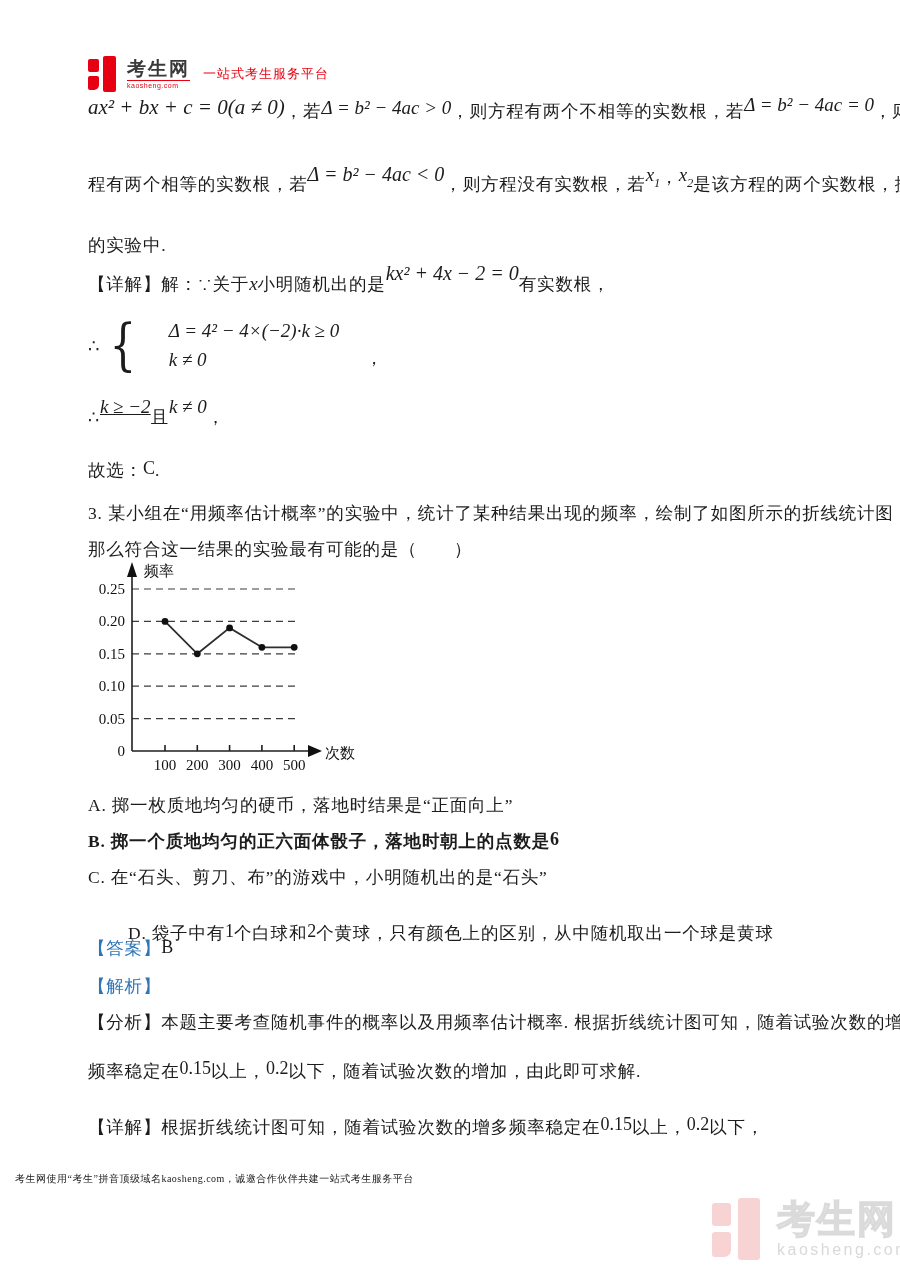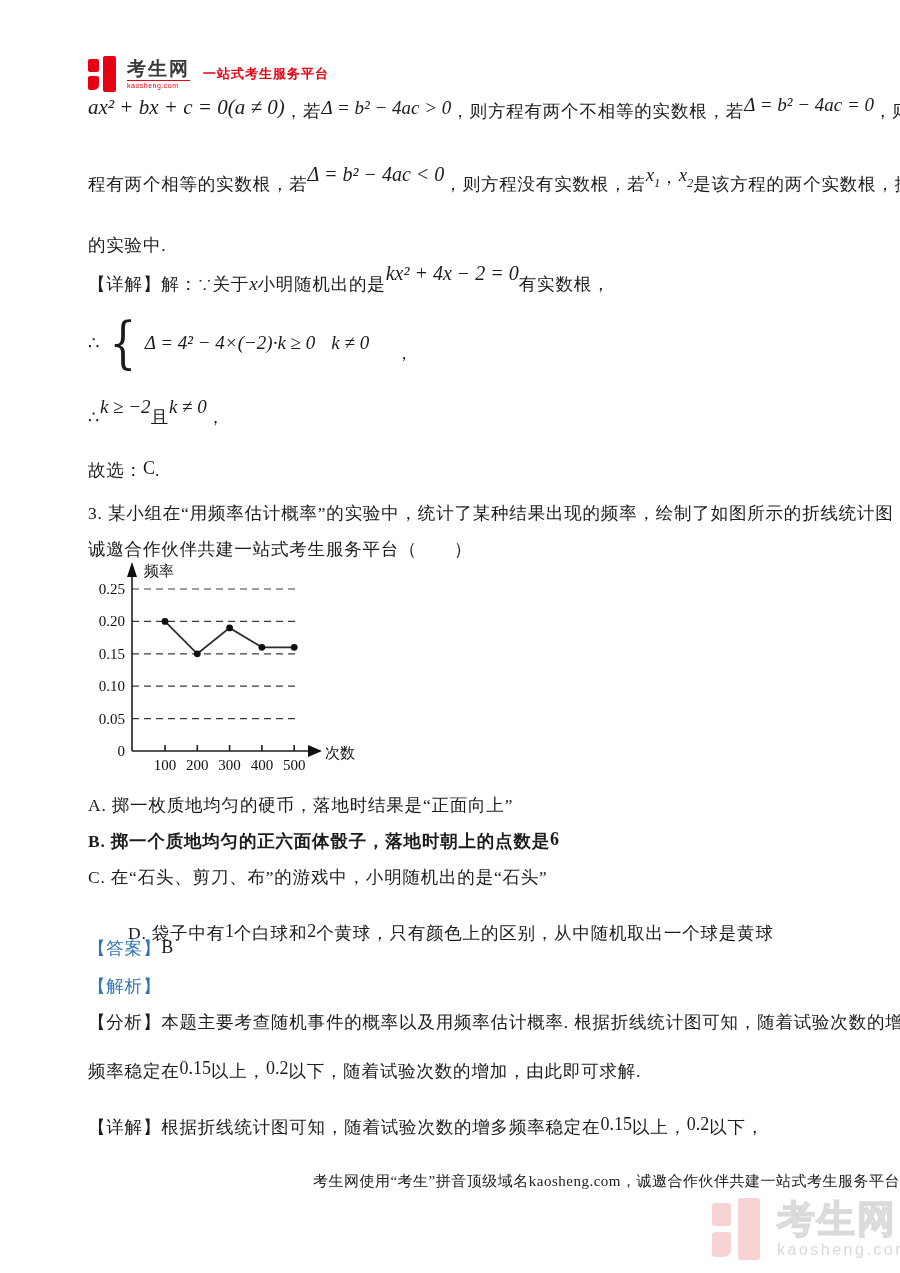--- a/index.html
+++ b/index.html
@@ -10,46 +10,46 @@
   
   .site-header{position:absolute;left:88px;top:56px;display:flex;align-items:center;gap:9px;}
   .hlogo{position:relative;width:30px;height:36px;flex:0 0 auto;}
   .lb{position:absolute;background:#e60012;border-radius:2px;}
   .hlogo .b1{left:0;top:3px;width:11px;height:13px;}
   .hlogo .b2{left:0;top:20px;width:11px;height:14px;border-radius:2px 2px 5px 2px;}
   .hlogo .b3{left:15px;top:0;width:13px;height:36px;}
   .brand{display:flex;flex-direction:column;line-height:1;}
   .brand-name{font-size:19px;font-weight:bold;color:#3a3a3a;letter-spacing:2px;font-family:"Liberation Sans",sans-serif;}
   .brand-domain{font-size:7px;color:#e60012;letter-spacing:.5px;margin-top:2px;border-top:1px solid #e60012;padding-top:1px;font-family:"Liberation Sans",sans-serif;}
-  .tagline{font-size:13px;font-weight:bold;color:#e60012;letter-spacing:1px;margin-left:4px;font-family:"Liberation Sans",sans-serif;}
+  .tagline{font-size:13px;font-weight:normal;color:#e60012;letter-spacing:1px;margin-left:4px;font-family:"Liberation Sans",sans-serif;}
   
   .line{position:absolute;white-space:nowrap;font-size:17.5px;line-height:30px;letter-spacing:.8px;}
   .cn{font-family:"Liberation Serif","DejaVu Serif",serif;}
   .math{font-family:"Liberation Serif","DejaVu Serif",serif;font-style:italic;font-size:19px;letter-spacing:0;}
   .num{font-family:"Liberation Serif","DejaVu Serif",serif;font-size:18px;letter-spacing:0;}
   .subn{font-family:"Liberation Serif",serif;font-style:italic;font-size:12.5px;letter-spacing:0;}
   .blue{color:#2e75b6;}
   .system{display:inline-flex;align-items:center;}
   .sym{font-size:18px;margin-right:3px;}
   .brace{font-size:56px;font-weight:300;line-height:.9;margin:0 3px 0 2px;transform:scaleX(.75);font-family:"DejaVu Serif",serif;}
-  .syscol{display:inline-flex;flex-direction:row;gap:16px;}
+  .syscol{display:inline-flex;flex-direction:column;gap:3px;margin-left:24px;}
   .sysrow{line-height:26px;}
   .post{align-self:flex-end;margin-left:26px;}
   
   .chart{position:absolute;left:85px;top:560px;margin:0;}
   .chart svg .grid{stroke:#3c3c3c;stroke-width:1.2;stroke-dasharray:7 5;}
   .chart svg .axis{stroke:#1e1e1e;stroke-width:1.6;}
   .chart svg .series{fill:none;stroke:#2e2e2e;stroke-width:1.8;}
   .chart svg .fill{fill:#101010;stroke:none;}
   .chart svg text{font-family:"Liberation Serif","DejaVu Serif",serif;fill:#101010;}
   .chart svg .ytick{font-size:15px;}
   .chart svg .xtick{font-size:15px;}
   .chart svg .axlabel{font-size:15px;}
   
-  .footer{position:absolute;left:15px;right:0;top:1172px;text-align:right;font-size:15px;letter-spacing:.5px;color:#202020;}
+  .footer{position:absolute;left:15px;right:0;top:1172px;text-align:left;font-size:10px;letter-spacing:.5px;color:#202020;}
   
   .watermark{position:absolute;left:712px;top:1198px;display:flex;align-items:center;gap:13px;}
   .wlogo{position:relative;width:52px;height:62px;flex:0 0 auto;}
   .wb{position:absolute;background:#f8d3d3;border-radius:3px;}
   .wlogo .b1{left:0;top:5px;width:19px;height:23px;}
   .wlogo .b2{left:0;top:34px;width:19px;height:25px;border-radius:3px 3px 7px 3px;}
   .wlogo .b3{left:26px;top:0;width:22px;height:62px;}
   .wtext{display:flex;flex-direction:column;line-height:1;}
   .wm-name{font-size:38px;font-weight:bold;letter-spacing:2px;color:#f2f2f2;-webkit-text-stroke:1.4px #dadada;font-family:"Liberation Sans",sans-serif;}
   .wm-domain{font-size:16px;color:#d9d9d9;letter-spacing:2.5px;margin-top:4px;font-family:"Liberation Sans",sans-serif;}
@@ -77,24 +77,24 @@
     <div class="line" style="top: 268px; left: 88px;"><span class="cn">【详解】解：∵关于</span><span class="math">x</span><span class="cn">小明随机出的是</span><span class="math" style="font-size: 20px; position: relative; top: -10px;">kx² + 4x − 2 = 0</span><span class="cn">有实数根，</span></div>
     <div class="line system" style="top: 318px; left: 88px;">
       <span class="sym cn">∴</span>
       <span class="brace">{</span>
       <span class="syscol">
         <div class="math sysrow">Δ = 4² − 4×(−2)·k ≥ 0</div>
         <div class="math sysrow">k ≠ 0</div>
       </span>
       <span class="cn post">，</span>
     </div>
-    <div class="line" style="top: 398px; left: 88px;"><span class="cn" style="position: relative; top: 4px;">∴</span><span class="math" style="position: relative; top: -6px;">k ≥ −2</span><span class="cn" style="position: relative; top: 4px;">且</span><span class="math" style="position: relative; top: -6px;">k ≠ 0</span><span class="cn" style="position: relative; top: 4px;">，</span></div>
+    <div class="line" style="top: 398px; left: 88px;"><span class="cn" style="position: relative; top: 4px;">∴</span><span class="math" style="position: relative; top: -6px; text-decoration: underline;">k ≥ −2</span><span class="cn" style="position: relative; top: 4px;">且</span><span class="math" style="position: relative; top: -6px;">k ≠ 0</span><span class="cn" style="position: relative; top: 4px;">，</span></div>
     <div class="line" style="top: 455px; left: 88px;"><span class="cn">故选：</span><span class="num" style="position: relative; top: -2px;">C</span><span class="cn">.</span></div>
     <div class="line" style="top: 498px; left: 88px;"><span class="cn">3. 某小组在“用频率估计概率”的实验中，统计了某种结果出现的频率，绘制了如图所示的折线统计图，</span></div>
-    <div class="line" style="top: 534px; left: 88px;"><span class="cn">诚邀合作伙伴共建一站式考生服务平台（　　）</span></div>
+    <div class="line" style="top: 534px; left: 88px;"><span class="cn">那么符合这一结果的实验最有可能的是（　　）</span></div>
     <div class="line" style="top: 790px; left: 88px;"><span class="cn">A. 掷一枚质地均匀的硬币，落地时结果是“正面向上”</span></div>
     <div class="line" style="top: 826px; left: 88px; font-weight: bold;"><span class="cn">B. 掷一个质地均匀的正六面体骰子，落地时朝上的点数是</span><span class="num" style="position: relative; top: -2px;">6</span></div>
     <div class="line" style="top: 862px; left: 88px; text-align: center;"><span class="cn">C. 在“石头、剪刀、布”的游戏中，小明随机出的是“石头”</span></div>
     <div class="line" style="top: 918px; left: 88px; margin-left: 40px;"><span class="cn">D. 袋子中有</span><span class="num" style="position: relative; top: -2px;">1</span><span class="cn">个白球和</span><span class="num" style="position: relative; top: -2px;">2</span><span class="cn">个黄球，只有颜色上的区别，从中随机取出一个球是黄球</span></div>
     <div class="line" style="top: 933px; left: 88px;"><span class="cn blue">【答案】</span><span class="num" style="position: relative; top: -1px;">B</span></div>
     <div class="line" style="top: 971px; left: 88px;"><span class="cn blue">【解析】</span></div>
     <div class="line" style="top: 1007px; left: 88px;"><span class="cn">【分析】本题主要考查随机事件的概率以及用频率估计概率. 根据折线统计图可知，随着试验次数的增加</span></div>
     <div class="line" style="top: 1056px; left: 88px;"><span class="cn">频率稳定在</span><span class="num" style="position: relative; top: -3px;">0.15</span><span class="cn">以上，</span><span class="num" style="position: relative; top: -3px;">0.2</span><span class="cn">以下，随着试验次数的增加，由此即可求解.</span></div>
     <div class="line" style="top: 1112px; left: 88px;"><span class="cn">【详解】根据折线统计图可知，随着试验次数的增多频率稳定在</span><span class="num" style="position: relative; top: -3px;">0.15</span><span class="cn">以上，</span><span class="num" style="position: relative; top: -3px;">0.2</span><span class="cn">以下，</span></div>
   </main>

